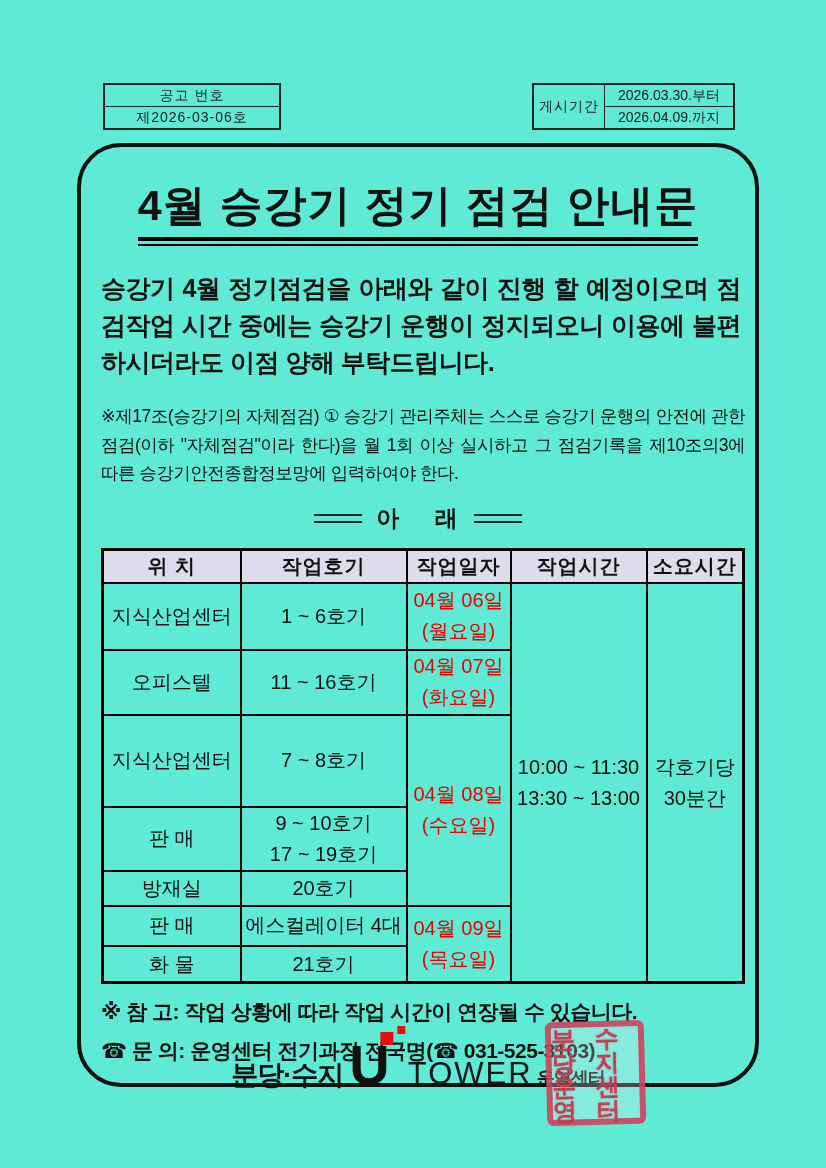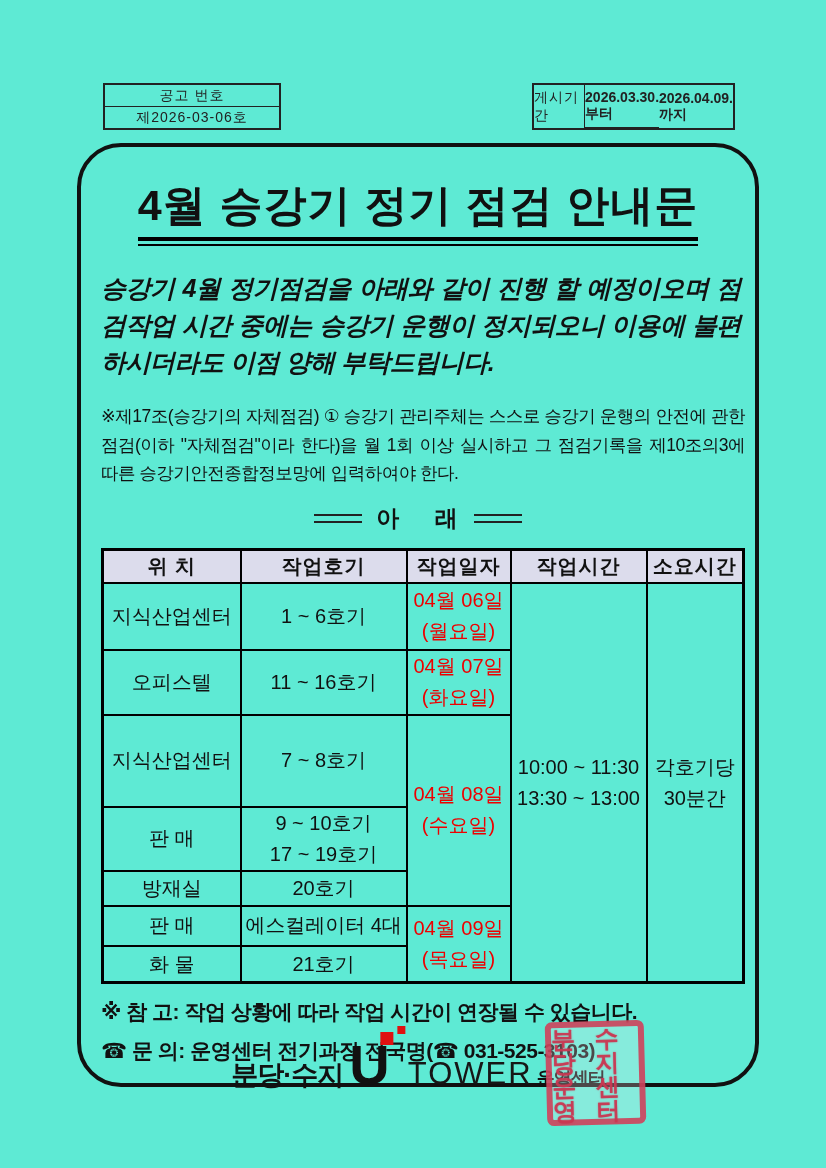--- a/index.html
+++ b/index.html
@@ -18,40 +18,40 @@
   }
   .notice-no-box .cell:first-child{border-bottom:1px solid #222;}
   .period-box{
     position:absolute;left:532px;top:83px;width:203px;height:47px;
     border:2px solid #222;box-sizing:border-box;display:flex;
   }
   .period-box .label{
     width:70px;border-right:1px solid #222;display:flex;align-items:center;justify-content:center;
     font-size:14px;letter-spacing:1px;color:#222;
   }
-  .period-box .vals{flex:1;display:flex;flex-direction:row;font-weight:bold;}
+  .period-box .vals{flex:1;display:flex;flex-direction:column;}
   .period-box .vals .cell{
     flex:1;display:flex;align-items:center;justify-content:center;font-size:14px;color:#222;
   }
   .period-box .vals .cell:first-child{border-bottom:1px solid #222;}
   
   .main-box{
     position:absolute;left:77px;top:143px;width:682px;height:944px;
     border:4px solid #111;border-radius:44px;box-sizing:border-box;
     padding:20px 20px 0 20px;
   }
   .doc-title-wrap{text-align:center;margin:10px 0 24px 0;}
   .doc-title-outer{display:inline-block;border-bottom:2px solid #000;padding-bottom:3px;}
   .doc-title{
     display:inline-block;font-size:43px;font-weight:900;letter-spacing:1px;
     border-bottom:4px solid #000;padding-bottom:2px;white-space:nowrap;
   }
   .intro{
     width:640px;margin:17px auto 22px auto;font-size:25px;font-weight:600;
-    line-height:1.47;text-align:justify;letter-spacing:-0.5px;font-style:italic;
+    line-height:1.47;text-align:justify;letter-spacing:-0.5px;
   }
   .regulation{
     width:644px;margin:4px auto 16px auto;font-size:17.5px;font-weight:400;
     line-height:1.62;text-align:justify;letter-spacing:-0.5px;
   }
   .divider{
     display:flex;align-items:center;justify-content:center;gap:14px;margin:8px 0 14px 0;
   }
   .divider .dline{width:48px;height:5px;border-top:2px solid #222;border-bottom:2px solid #222;}
   .divider .dlabel{font-size:23px;font-weight:700;white-space:pre;letter-spacing:2px;}

